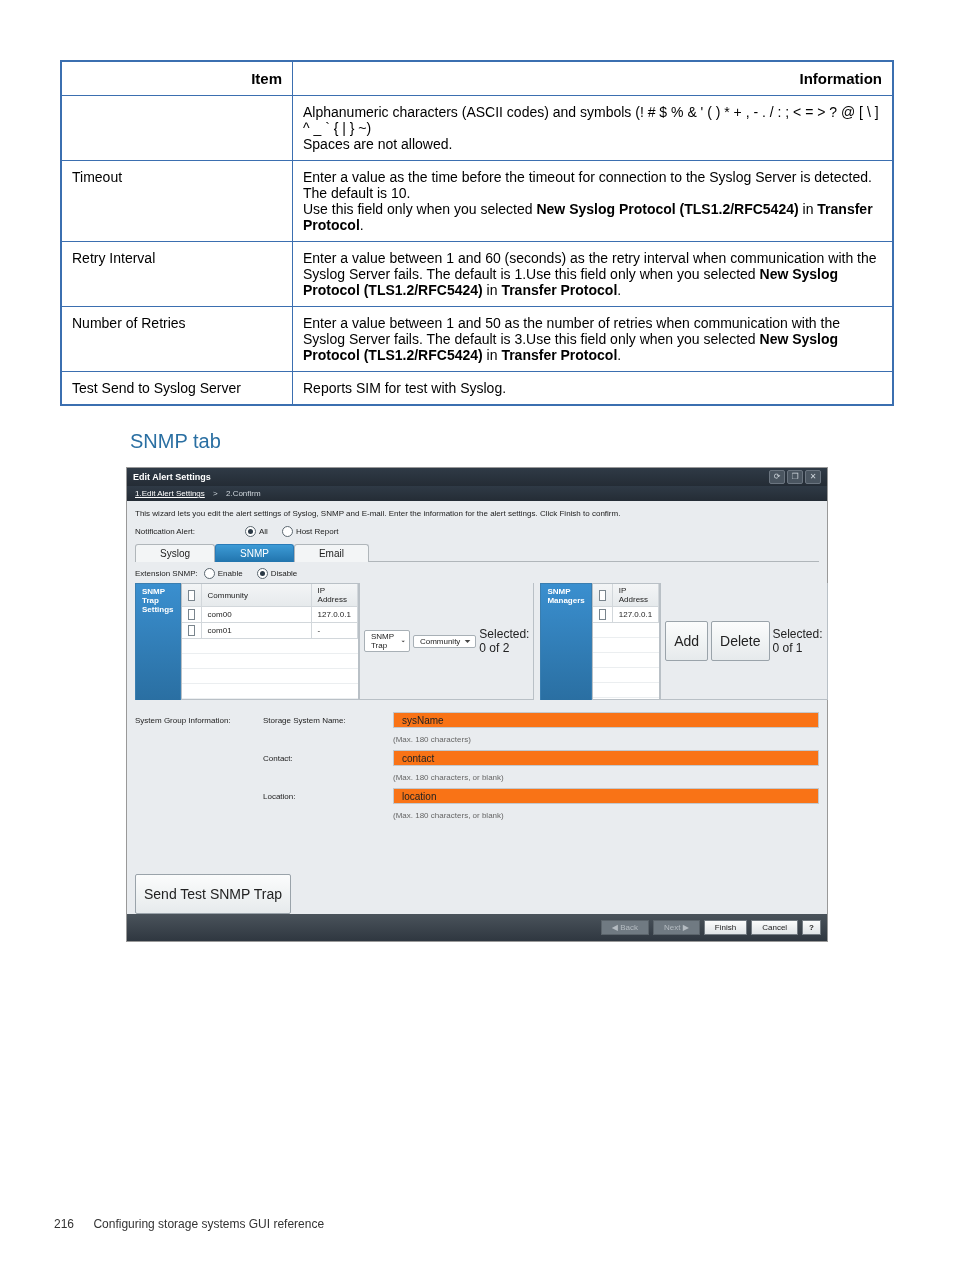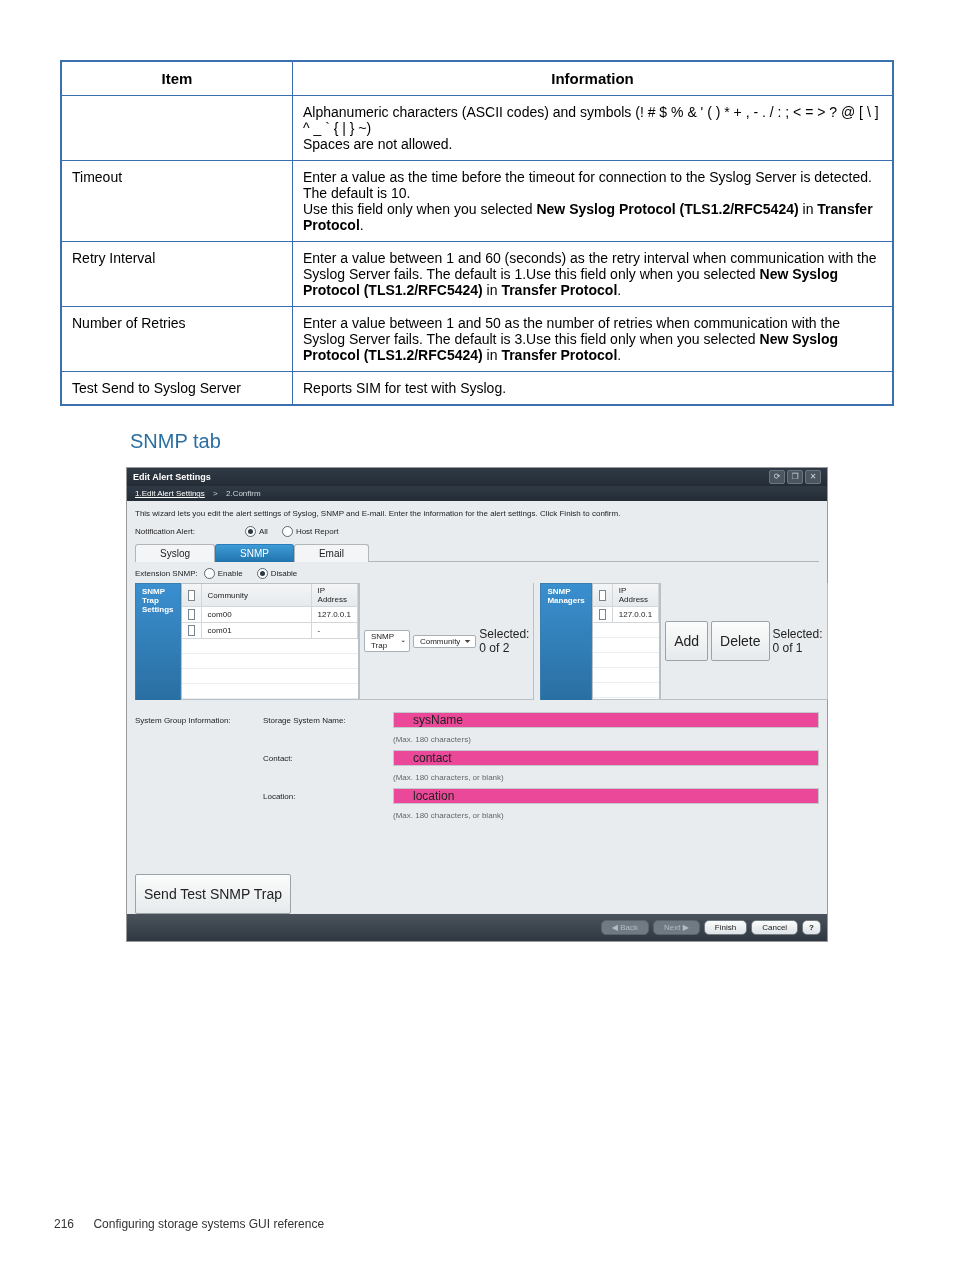--- a/index.html
+++ b/index.html
@@ -1,19 +1,19 @@
 <!DOCTYPE html>
 <html><head>
 <meta charset="utf-8">
 <style>
   html,body{margin:0;padding:0;background:#fff;color:#000;font-family:Arial,Helvetica,sans-serif}
   body{width:954px;min-height:1271px;position:relative}
   .page-content{padding:60px 60px 0 60px}
   table.doc-table{width:100%;border-collapse:collapse;border:2px solid #3b6fb0}
-  table.doc-table th{background:#fff;color:#000;text-align:center;font-weight:bold;font-size:15px;padding:8px 10px;border:1px solid #3b6fb0}
+  table.doc-table th{background:#fff;color:#000;text-align:right;font-weight:bold;font-size:15px;padding:8px 10px;border:1px solid #3b6fb0}
   table.doc-table td{font-size:14px;padding:8px 10px;border:1px solid #3b6fb0;vertical-align:top}
   .sect-heading{color:#2a6fa2;font-size:20px;font-weight:normal;margin:24px 0 14px 70px}
   .dialog{width:700px;margin:0 auto 0 auto;font-family:Verdana,Arial,sans-serif;font-size:8px;color:#222;border:1px solid #999;background:#fff}
   .dlg-titlebar{background:linear-gradient(#2f3a46,#242c35);color:#fff;display:flex;align-items:center;height:18px;padding:0 6px}
   .dlg-title{flex:1;font-weight:bold;font-size:9px}
   .title-btns{display:flex;gap:2px}
   .tb-btn{width:14px;height:12px;background:#4a5560;border:1px solid #6b7580;border-radius:2px;display:flex;align-items:center;justify-content:center;color:#cfd6dc;font-size:8px;line-height:1}
   .bc{background:linear-gradient(#2f3a46,#242c35);color:#cfd6dc;padding:3px 8px;font-size:8px}
   .bc .cur{color:#fff;text-decoration:underline}
   .bc .sep{margin:0 6px}
@@ -44,25 +44,25 @@
   .panel-toolbar{display:flex;align-items:center;padding:3px 4px;background:#e9ecef;border:1px solid #b9c0c6;border-top:none;gap:3px}
   .dd{border:1px solid #a8b0b6;background:#fff;padding:1px 4px 1px 6px;border-radius:2px;display:inline-flex;align-items:center;gap:4px;font-size:8px}
   .dd svg{width:7px;height:7px}
   .sel-txt{margin-left:auto;font-size:12px}
   .btn{border:1px solid #9aa3aa;background:linear-gradient(#fbfcfc,#e6eaec);border-radius:2px;padding:11px 8px;font-size:14px;cursor:pointer}
   .sgi{margin-top:12px;display:flex;gap:8px}
   .sgi-left{width:120px;font-size:8px;padding-top:4px}
   .sgi-right{flex:1}
   .sgi-row{display:flex;align-items:center;margin-bottom:2px}
   .sgi-lbl{width:130px;font-size:8px}
-  .sgi-input{flex:1;height:14px;border:1px solid #c3c8cc;background:#ec4899;padding:0 19px;font-size:12px;display:flex;align-items:center}
+  .sgi-input{flex:1;height:14px;border:1px solid #c3c8cc;background:#f97316;padding:0 8px;font-size:10px;display:flex;align-items:center}
   .sgi-hint{font-size:8px;color:#666;margin-left:130px;margin-bottom:6px;margin-top:7px}
   .send-trap{margin-top:60px;margin-bottom:4px}
   .footer{background:linear-gradient(#4a535b,#2f3740);padding:6px;display:flex;justify-content:flex-end;gap:4px;align-items:center}
-  .fbtn{border:1px solid #747c83;border-radius:5px;padding:2px 10px;font-size:8px;background:linear-gradient(#fbfcfc,#dfe3e6);cursor:pointer}
+  .fbtn{border:1px solid #747c83;border-radius:0;padding:2px 10px;font-size:8px;background:linear-gradient(#fbfcfc,#dfe3e6);cursor:pointer}
   .fbtn.dis{background:#707a82;color:#b5bcc2;border-color:#5b646b}
   .fbtn.help{padding:2px 6px;font-weight:bold}
   .page-foot{position:absolute;bottom:40px;left:54px;font-size:12px;color:#333}
   .pf-num{margin-right:16px}
 </style>
 </head>
 <body>
 
 <div class="page-content">
 

